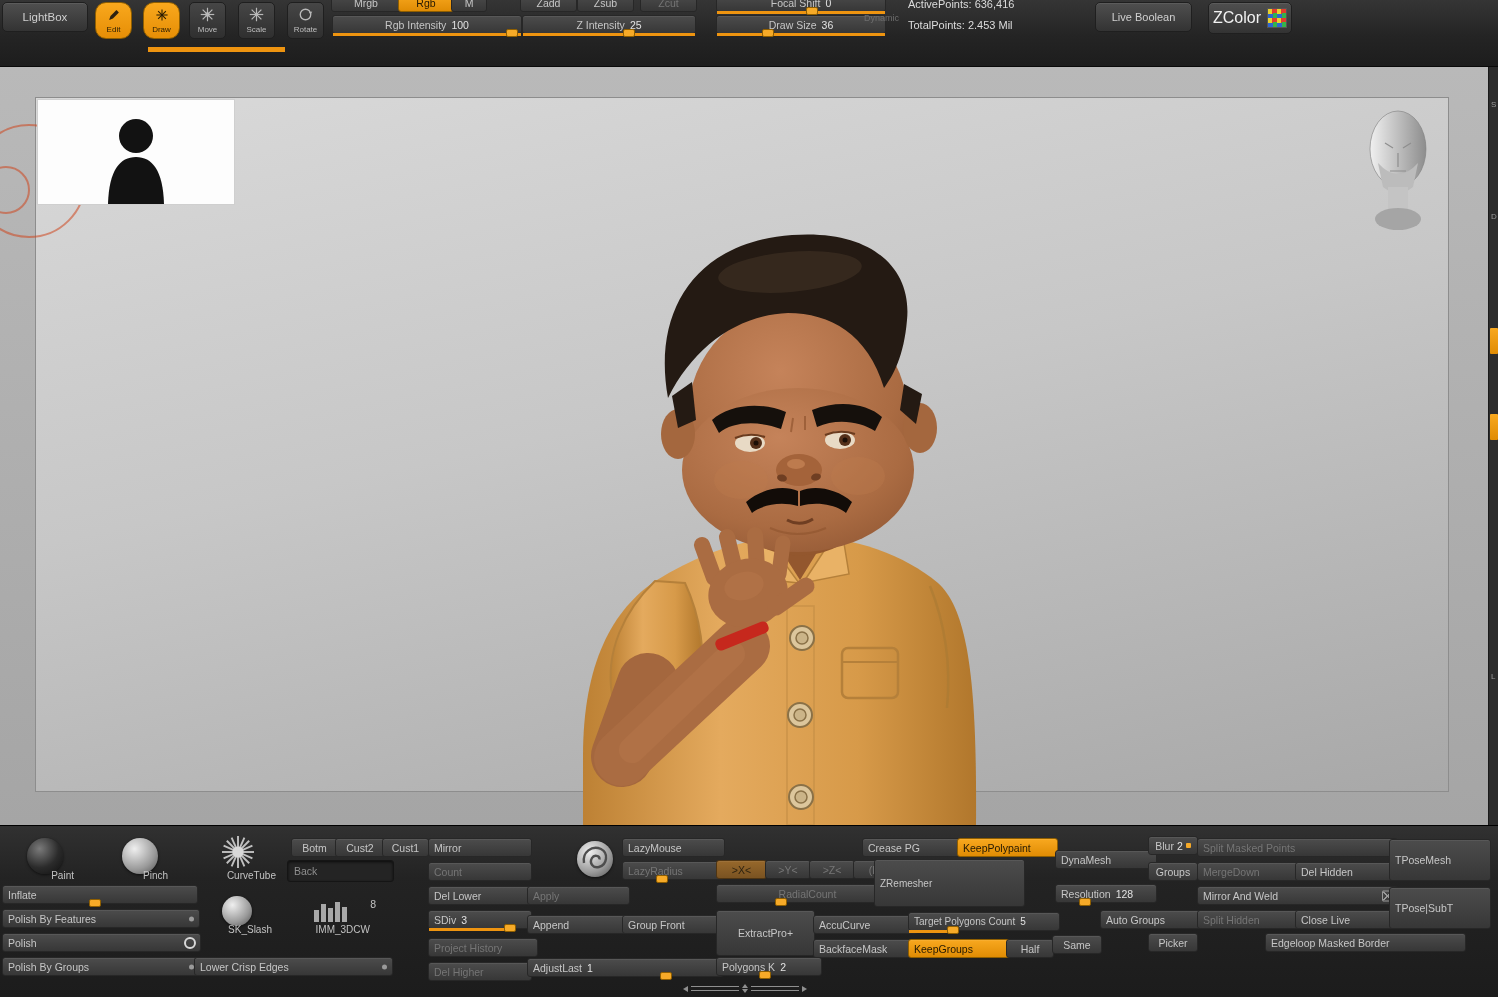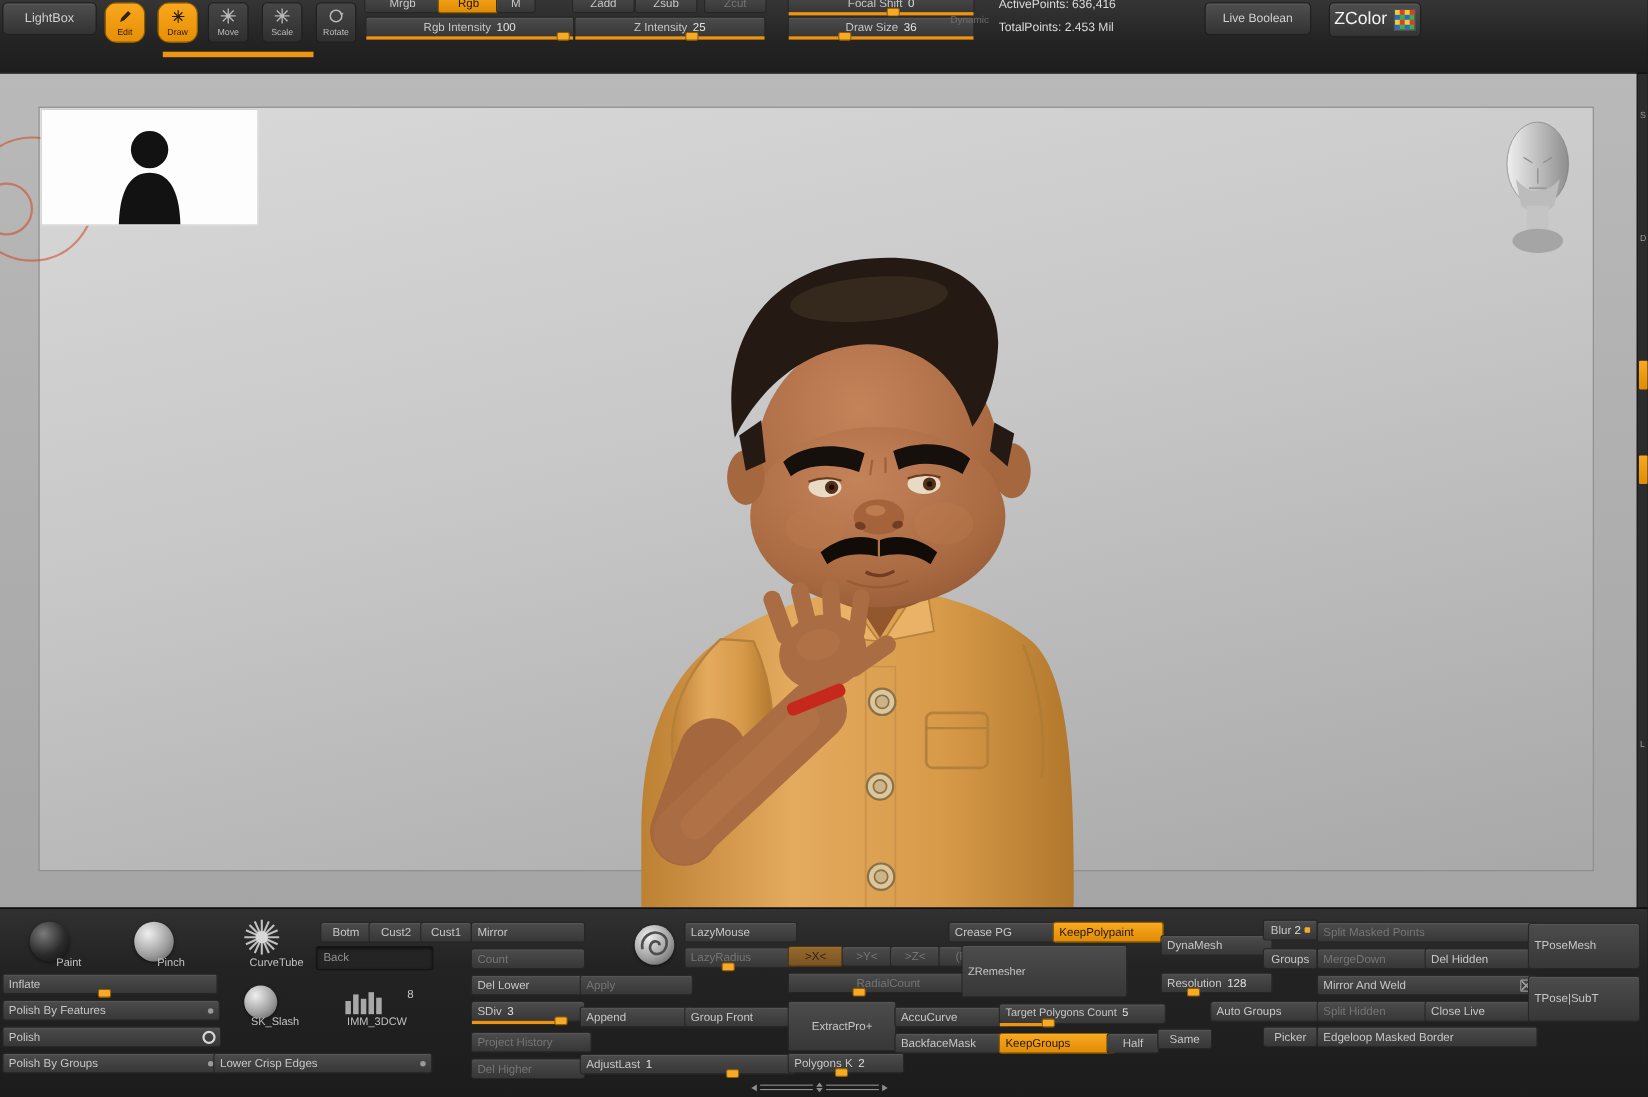--- a/index.html
+++ b/index.html
@@ -409,21 +409,21 @@
     <div class="btn dis" style="left:1197px;top:12px;width:189px">Split Masked Points</div>
     <div class="btn dis" style="left:1197px;top:36px;width:93px">MergeDown</div>
     <div class="btn" style="left:1295px;top:36px;width:91px">Del Hidden</div>
     <div class="btn" style="left:1197px;top:60px;width:189px">
       <span>Mirror And Weld</span>
       <div class="wicon"></div>
     </div>
     <div class="btn dis" style="left:1197px;top:84px;width:93px">Split Hidden</div>
     <div class="btn" style="left:1295px;top:84px;width:91px">Close Live</div>
     <div class="btn c" style="left:1148px;top:107px;width:44px">Picker</div>
-    <div class="btn" style="left:1197px;top:107px;width:189px">Edgeloop Masked Border</div>
+    <div class="btn" style="left:1265px;top:107px;width:189px">Edgeloop Masked Border</div>
 
     <div class="btn" style="left:1389px;top:13px;width:90px;height:40px">TPoseMesh</div>
     <div class="btn" style="left:1389px;top:61px;width:90px;height:40px">TPose|SubT</div>
 
     <div class="b" style="left:683px;top:158px;width:124px;height:9px;display:flex;align-items:center;gap:3px">
       <div class="tl"></div>
       <div class="dashes"></div>
       <div style="display:flex;flex-direction:column;gap:1px">
           <div class="tu"></div>
           <div class="td"></div>

